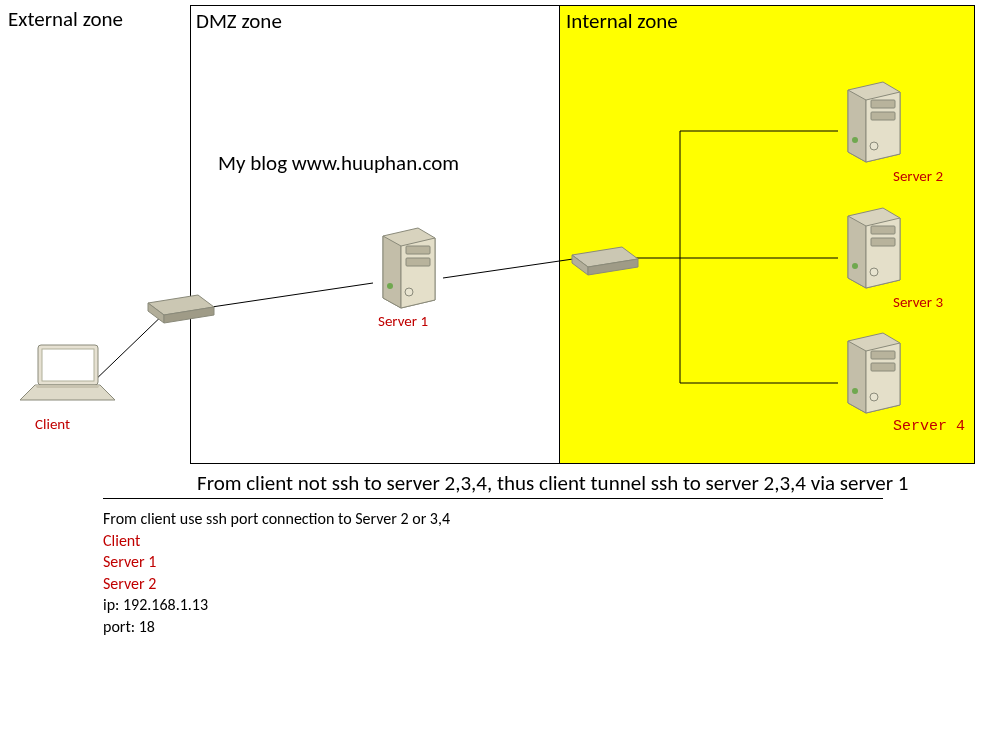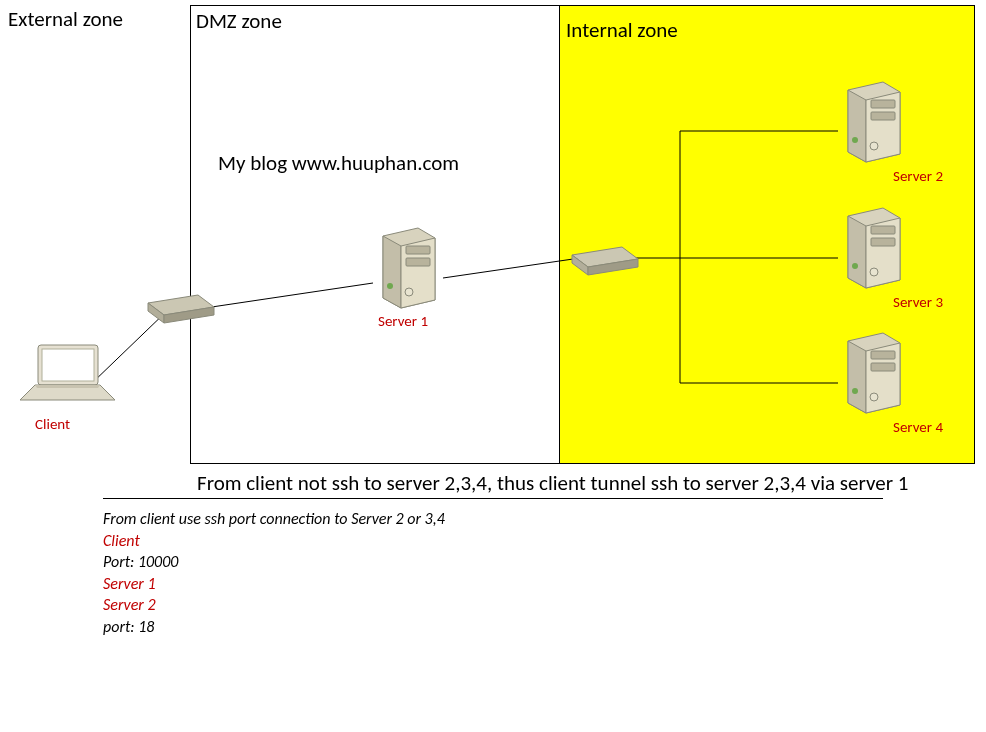--- a/index.html
+++ b/index.html
@@ -17,33 +17,33 @@
 .black-line { stroke: #000; stroke-width: 1; fill: none; }
 .zone-box { position: absolute; border: 1px solid #000; box-sizing: border-box; }
 #dmz-zone { background: #fff; }
 #internal-zone { background: #ffff00; }
 .diagram-svg { position: absolute; left: 0; top: 0; width: 986px; height: 480px; pointer-events: none; }
 .info-block {
   position: absolute;
   left: 103px;
   width: 780px;
 }
-.info-line { line-height: 1.35; font-style: italic; }
+.info-line { line-height: 1.35; }
 .info-red { color: #c00000; }
 .hr { border-top: 1px solid #000; height: 0; }
 </style>
 </head>
 <body>
 
 <div id="dmz-zone" class="zone-box" style="left:190px; top:5px; width:370px; height:459px;"></div>
 <div id="internal-zone" class="zone-box" style="left:559px; top:5px; width:416px; height:459px;"></div>
 
 <div class="zone-label" style="left:8px; top:6px;">External zone</div>
 <div class="zone-label" style="left:196px; top:8px;text-align:right;">DMZ zone</div>
-<div class="zone-label" style="left:566px; top:8px;margin-top:9px;">Internal zone</div>
+<div class="zone-label" style="left:566px; top:8px;">Internal zone</div>
 
 <div class="zone-label" style="left:218px; top:150px;">My blog www.huuphan.com</div>
 
 <svg class="diagram-svg" viewBox="0 0 986 480">
 
   <line class="black-line" x1="90" y1="385" x2="170" y2="308"></line>
   <line class="black-line" x1="205" y1="308" x2="373" y2="283"></line>
   <line class="black-line" x1="443" y1="278" x2="580" y2="258"></line>
   <line class="black-line" x1="632" y1="258" x2="680" y2="258"></line>
   <line class="black-line" x1="680" y1="131" x2="680" y2="383"></line>
@@ -108,26 +108,26 @@
     <rect x="33" y="30" width="24" height="8" rx="1" fill="#b8b39c" stroke="#8a8a7a"></rect>
     <circle cx="36" cy="64" r="4" fill="#e8e4d0" stroke="#8a8a7a"></circle>
     <circle cx="17" cy="58" r="3" fill="#6fa84f"></circle>
   </g>
 </svg>
 
 <div class="red-label" style="left:35px; top:415px;">Client</div>
 <div class="red-label" style="left:378px; top:312px;">Server 1</div>
 <div class="red-label" style="left:893px; top:167px;">Server 2</div>
 <div class="red-label" style="left:893px; top:293px;text-align:right;">Server 3</div>
-<div class="red-label" style="left:893px; top:418px;">Server 4</div>
+<div class="red-label" style="left:893px; top:418px;font-family:Liberation Mono, monospace;">Server 4</div>
 
 <div class="zone-label" style="left:197px; top:470px;text-align:right;">From client not ssh to server 2,3,4, thus client tunnel ssh to server 2,3,4 via server 1</div>
 
 <div class="info-block hr" style="top:498px;"></div>
 
 <div class="info-block" style="top:508px;">
   <div class="info-line">From client use ssh port connection to Server 2 or 3,4</div>
   <div class="info-line info-red">Client</div>
-  <div class="info-line">Port: 10000</div>
   <div class="info-line info-red">Server 1</div>
   <div class="info-line info-red">Server 2</div>
+  <div class="info-line">ip: 192.168.1.13</div>
   <div class="info-line">port: 18</div>
 </div>
 
 </body></html>

